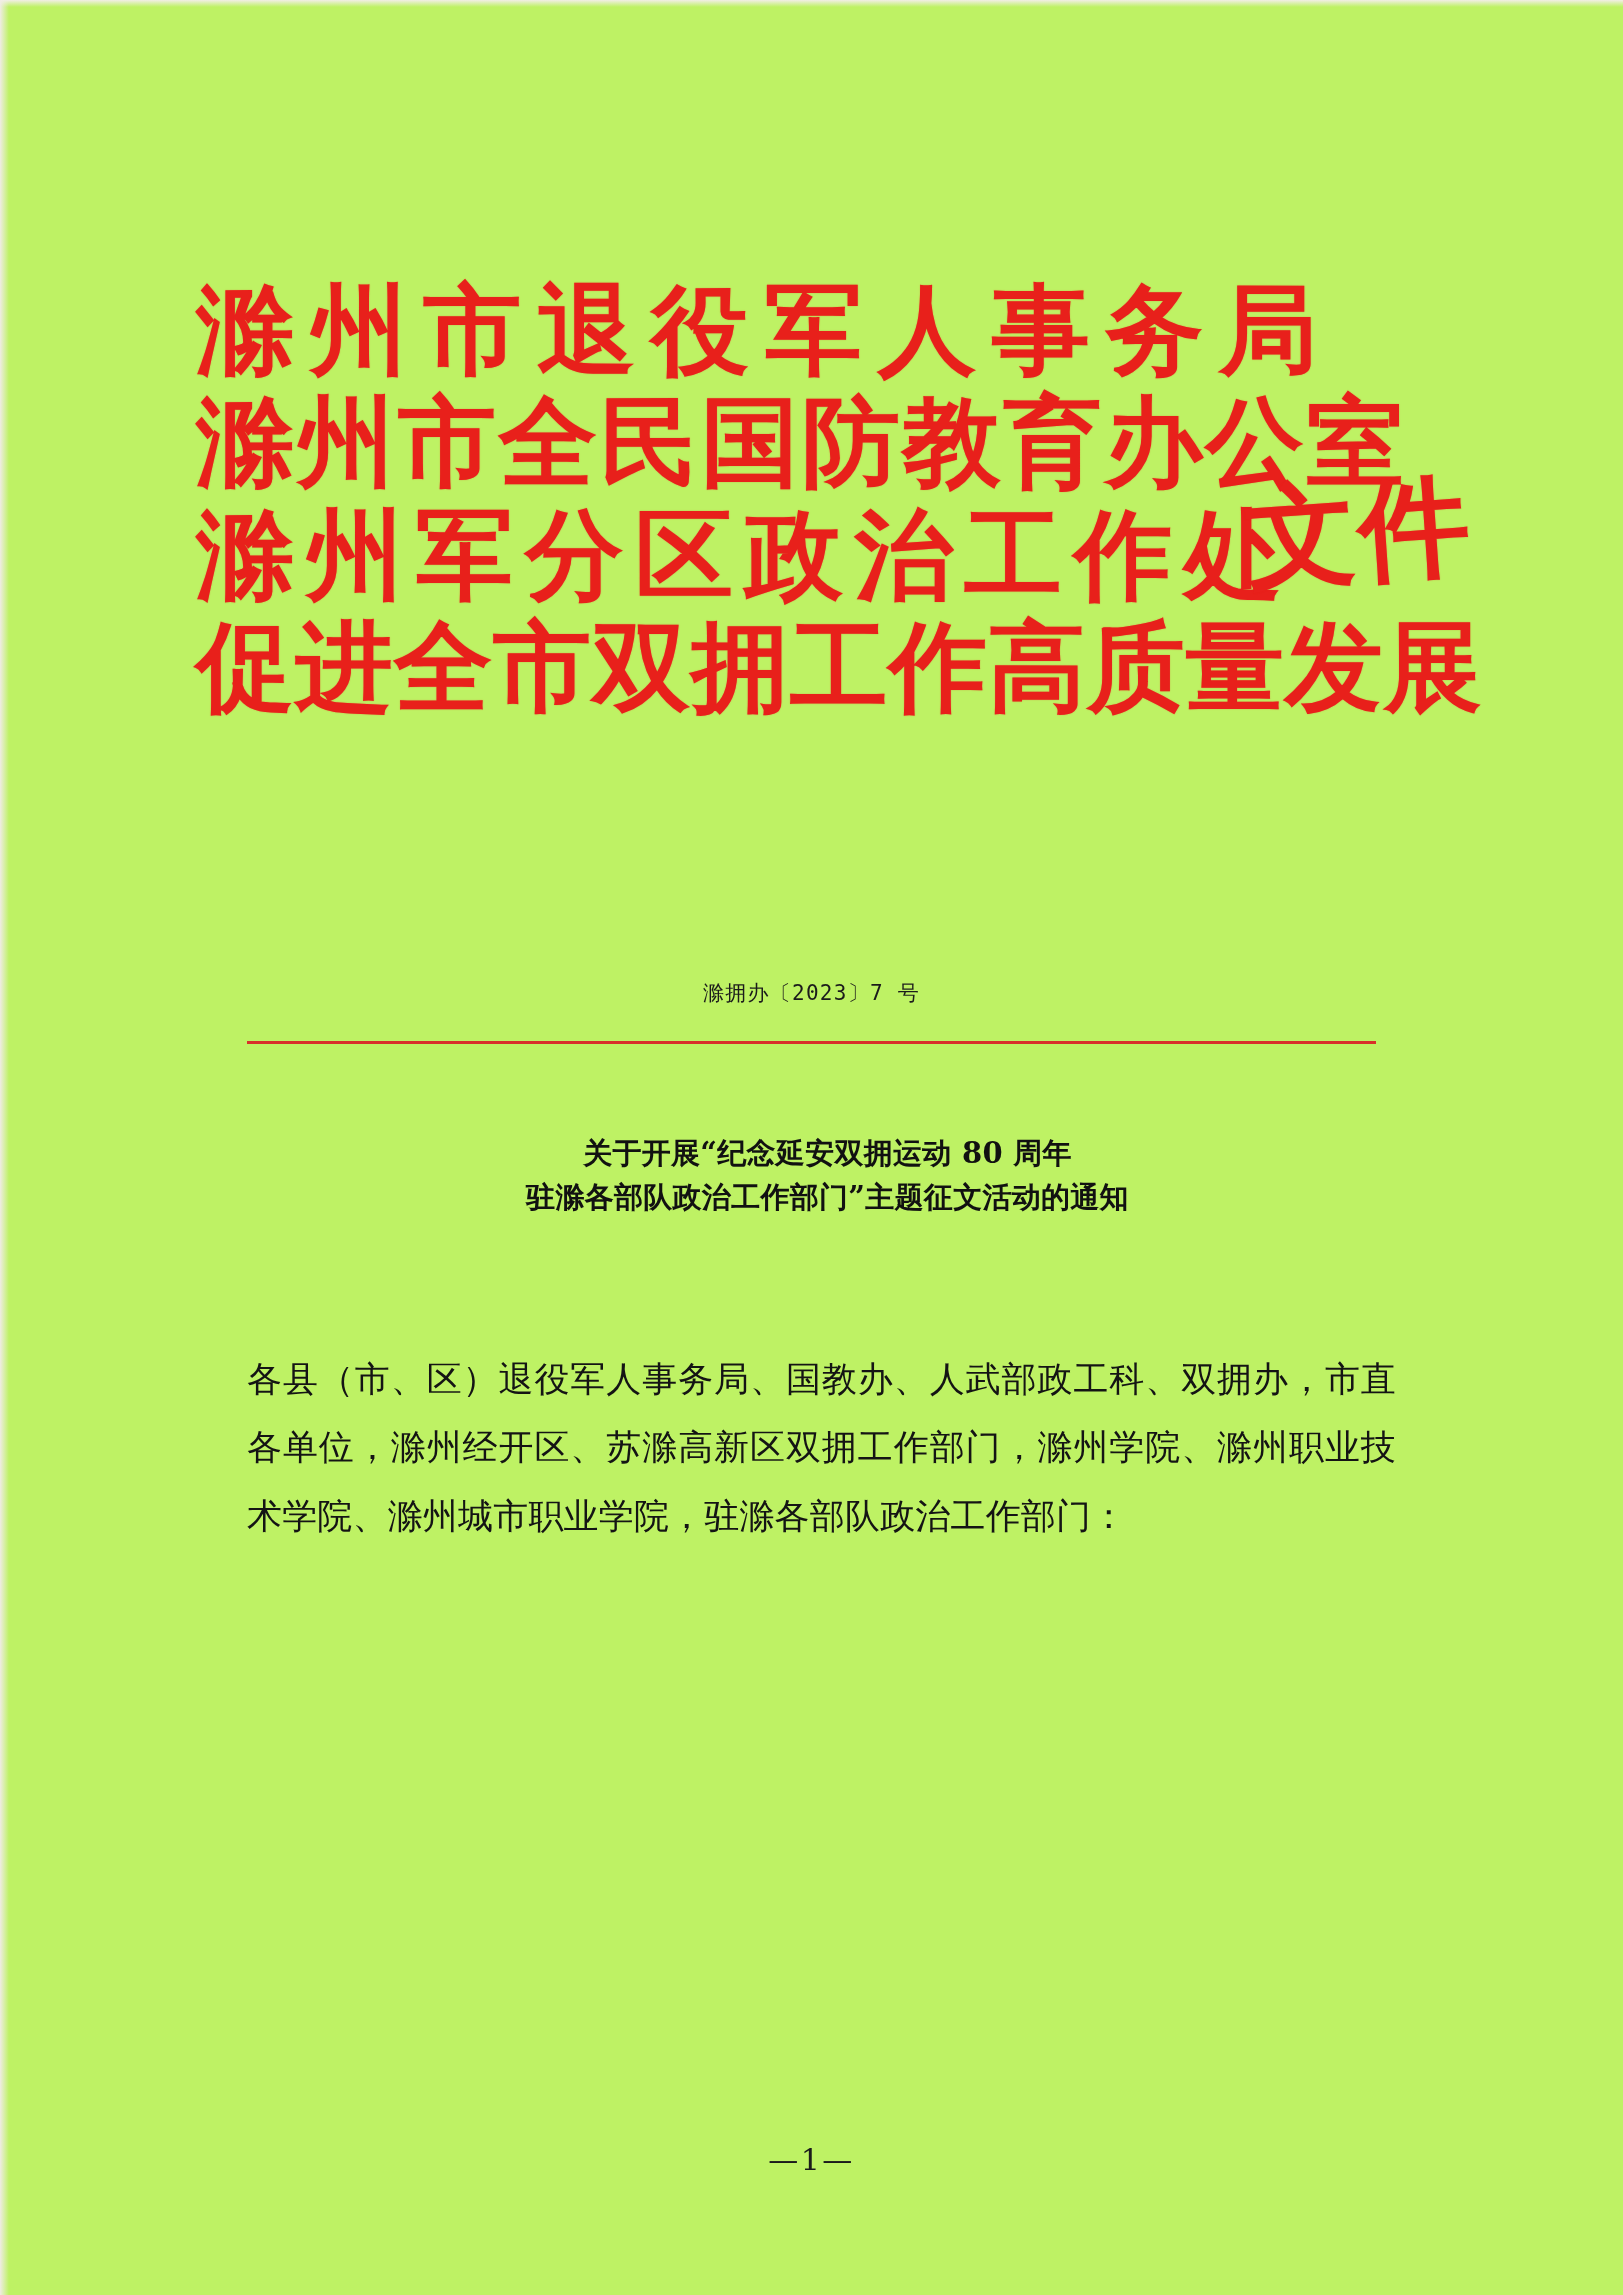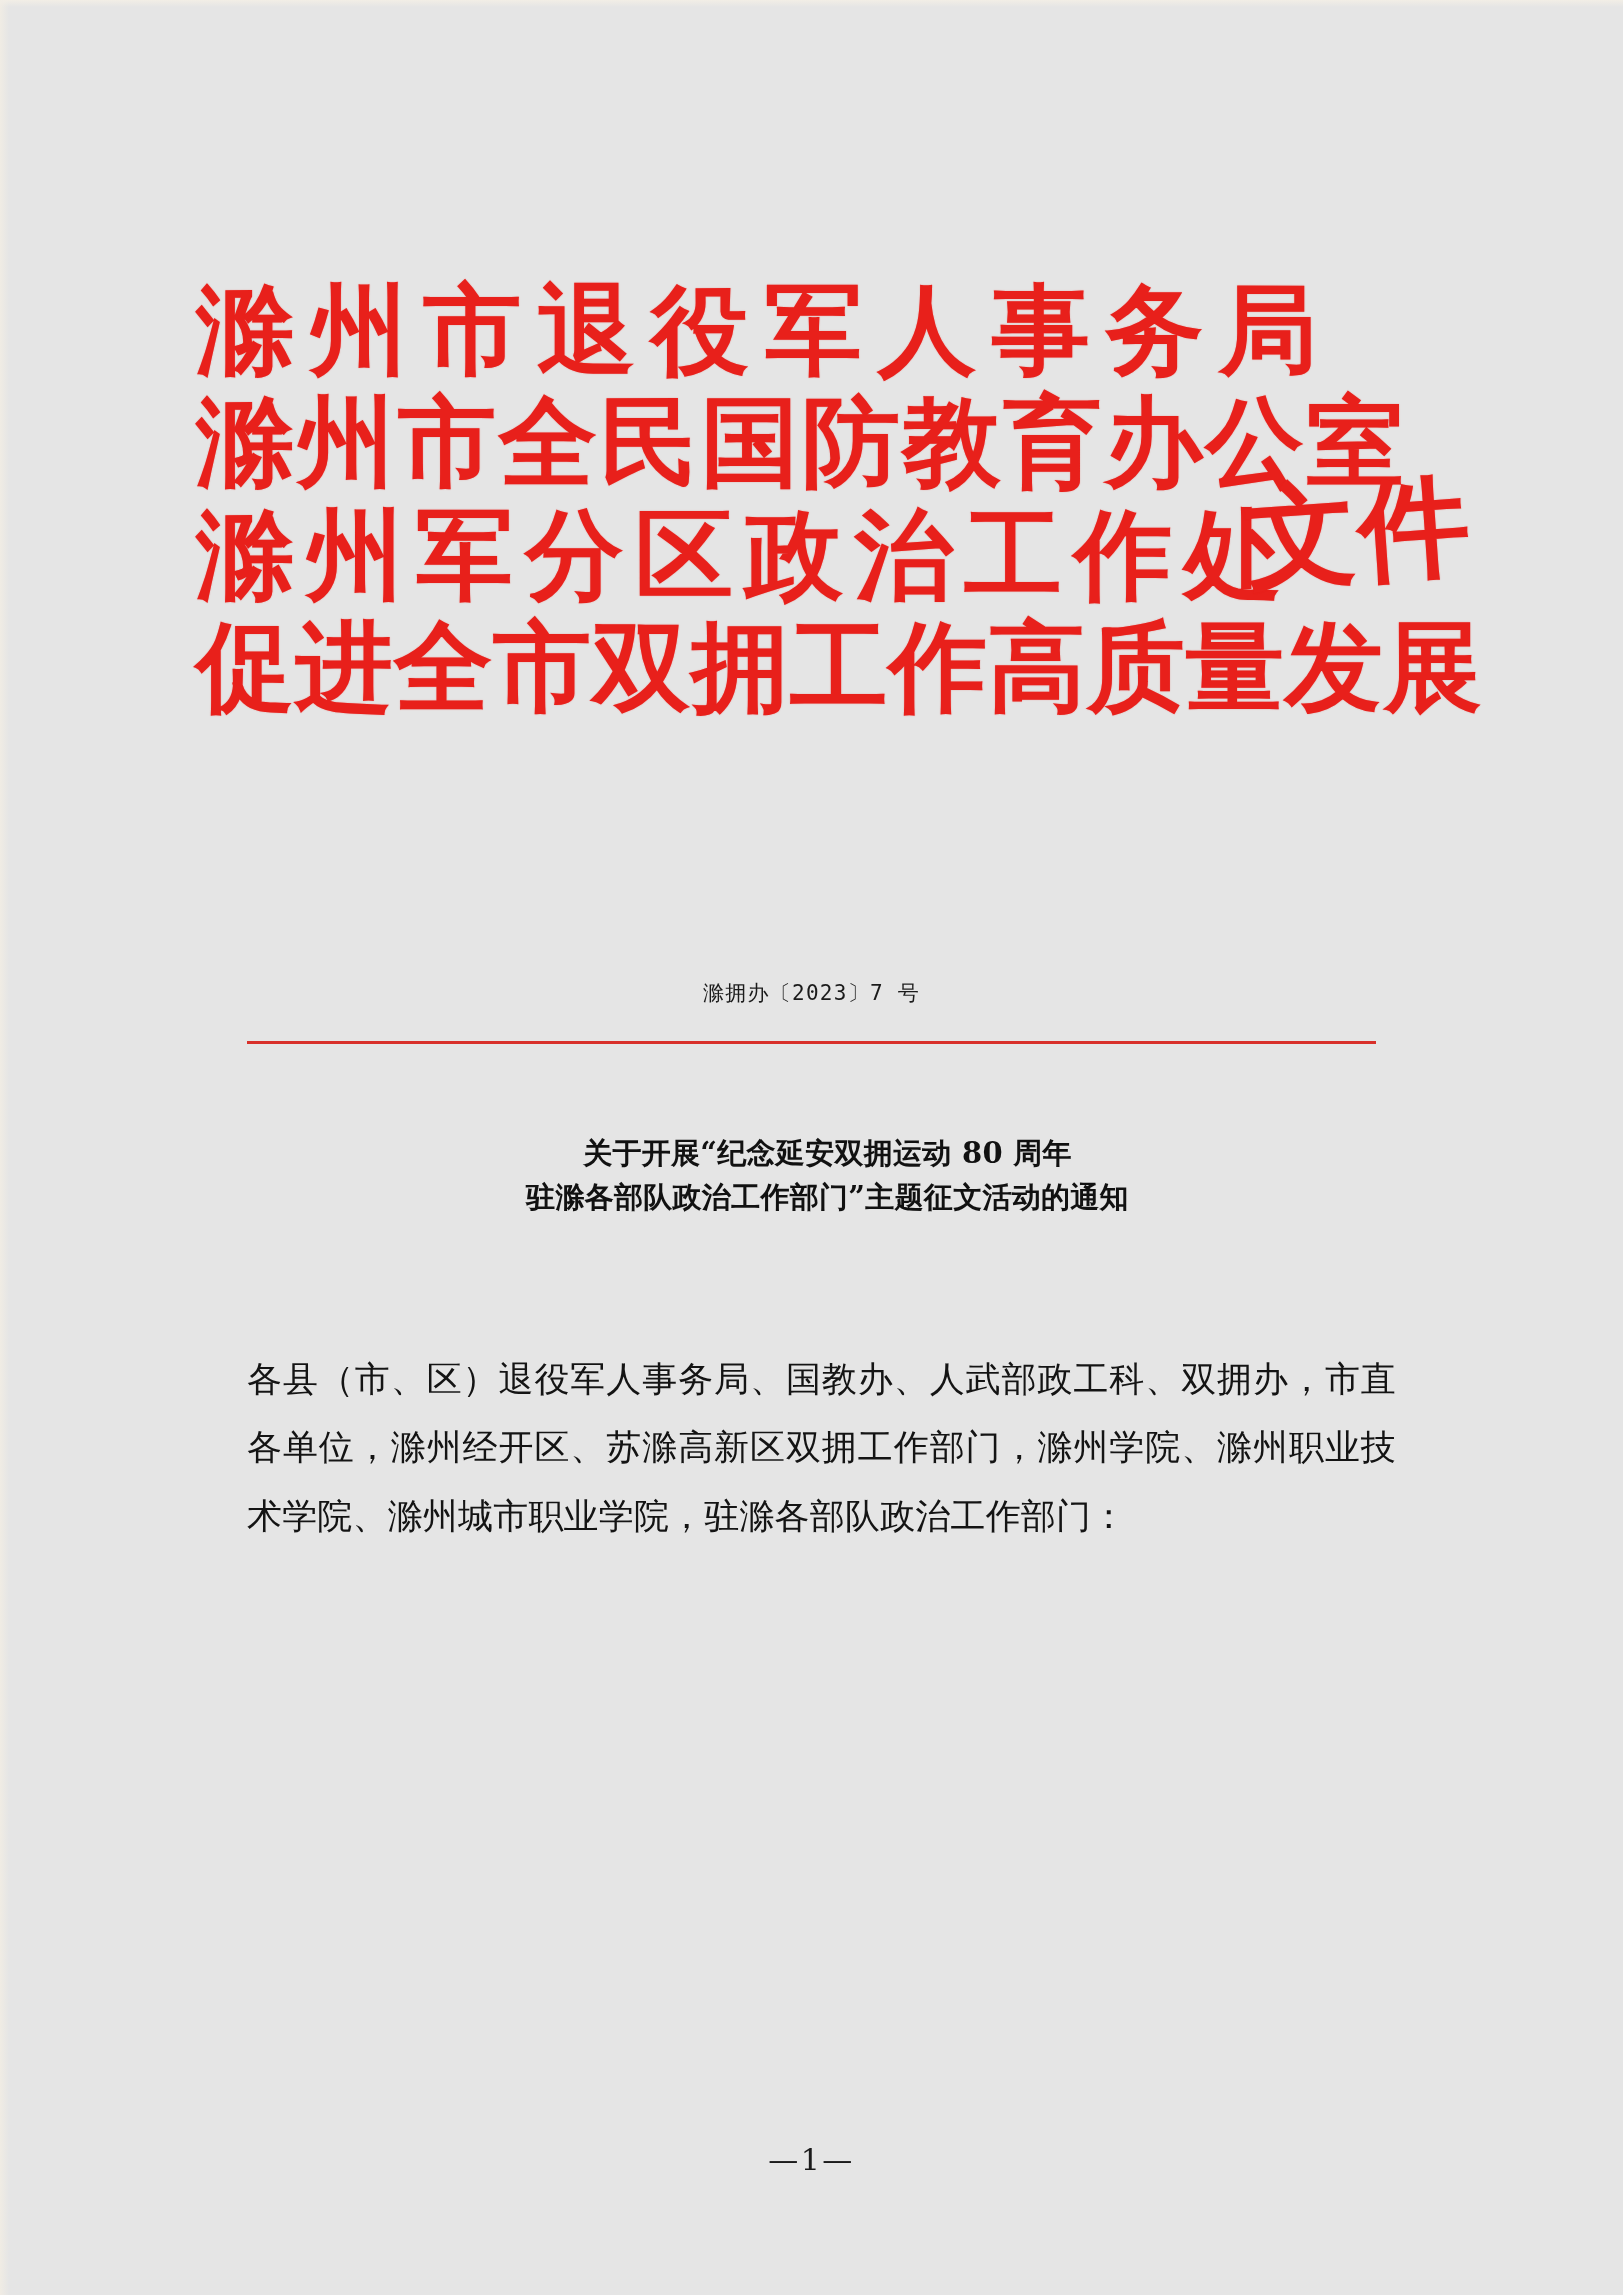--- a/index.html
+++ b/index.html
@@ -8,21 +8,21 @@
     background: #ffffff;
   }
   body {
     font-family: "DejaVu Serif", "Liberation Serif", serif;
     color: #1a1a1a;
   }
   .page {
     position: relative;
     width: 1623px;
     height: 2295px;
-    background: #e5e5e5;
+    background: #bef264;
     box-sizing: border-box;
     overflow: hidden;
   }
 
   
   .letterhead {
     position: absolute;
     left: 0;
     right: 0;
     top: 281px;

